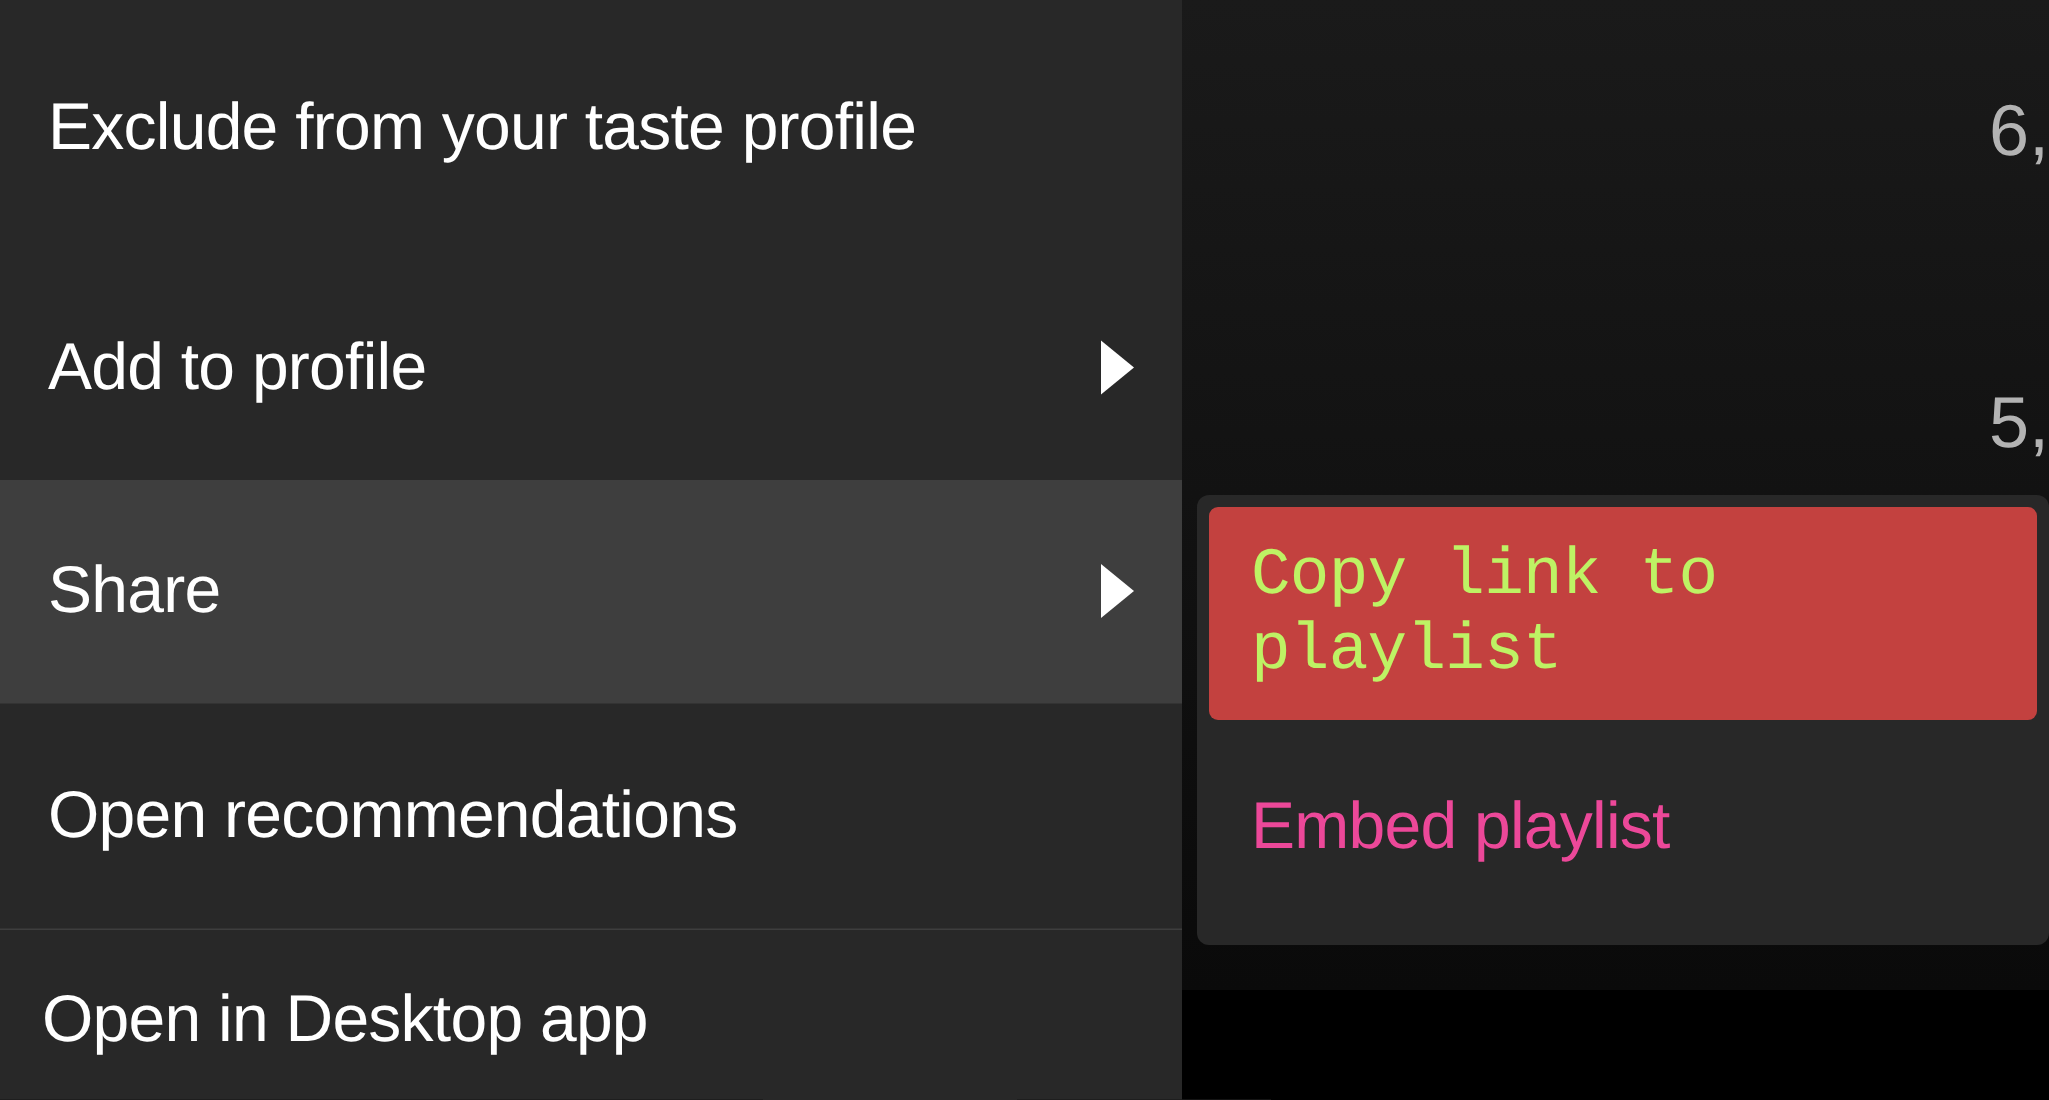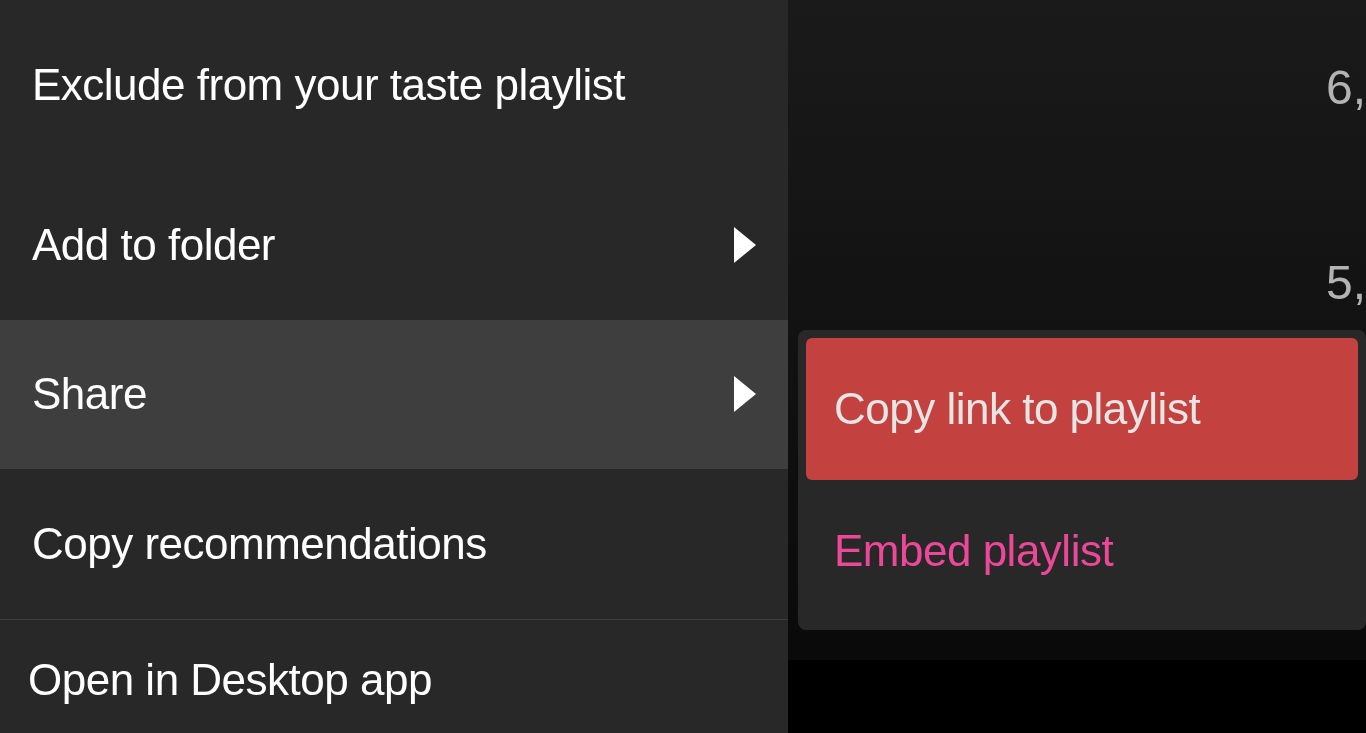--- a/index.html
+++ b/index.html
@@ -74,21 +74,22 @@
       height: 142px;
       cursor: pointer;
       color: #ec4899;
       font-size: 44px;
       font-weight: 400;
       letter-spacing: -0.5px;
       border-radius: 6px;
     }
     .submenu-item.highlighted {
       background: #c3413f;
-      color: #e5e5e5;
+      color: #bef264;
+      font-family: Liberation Mono, monospace;
     }
     .background-area {
       position: absolute;
       left: 788px;
       top: 0;
       width: 578px;
       height: 660px;
       background: linear-gradient(180deg, #1a1a1a 0%, #0a0a0a 100%);
     }
     .bg-number {
@@ -127,32 +128,32 @@
 </head>
 <body>
 
 <div class="background-area">
   <div class="bg-number bg-number-1">6,</div>
   <div class="bg-number bg-number-2">5,</div>
 </div>
 
 <div class="context-menu">
   <div class="menu-item item-exclude">
-    <span class="menu-item-label">Exclude from your taste playlist</span>
+    <span class="menu-item-label">Exclude from your taste profile</span>
   </div>
   <div class="menu-item item-add-folder">
-    <span class="menu-item-label">Add to folder</span>
+    <span class="menu-item-label">Add to profile</span>
     <span class="chevron-icon"></span>
   </div>
   <div class="menu-item item-share hovered">
     <span class="menu-item-label">Share</span>
     <span class="chevron-icon"></span>
   </div>
   <div class="menu-item item-about">
-    <span class="menu-item-label">Copy recommendations</span>
+    <span class="menu-item-label">Open recommendations</span>
   </div>
   <div class="divider"></div>
   <div class="menu-item item-open-desktop">
     <span class="menu-item-label">Open in Desktop app</span>
   </div>
 </div>
 
 <div class="submenu">
   <div class="submenu-item highlighted">
     <span>Copy link to playlist</span>

